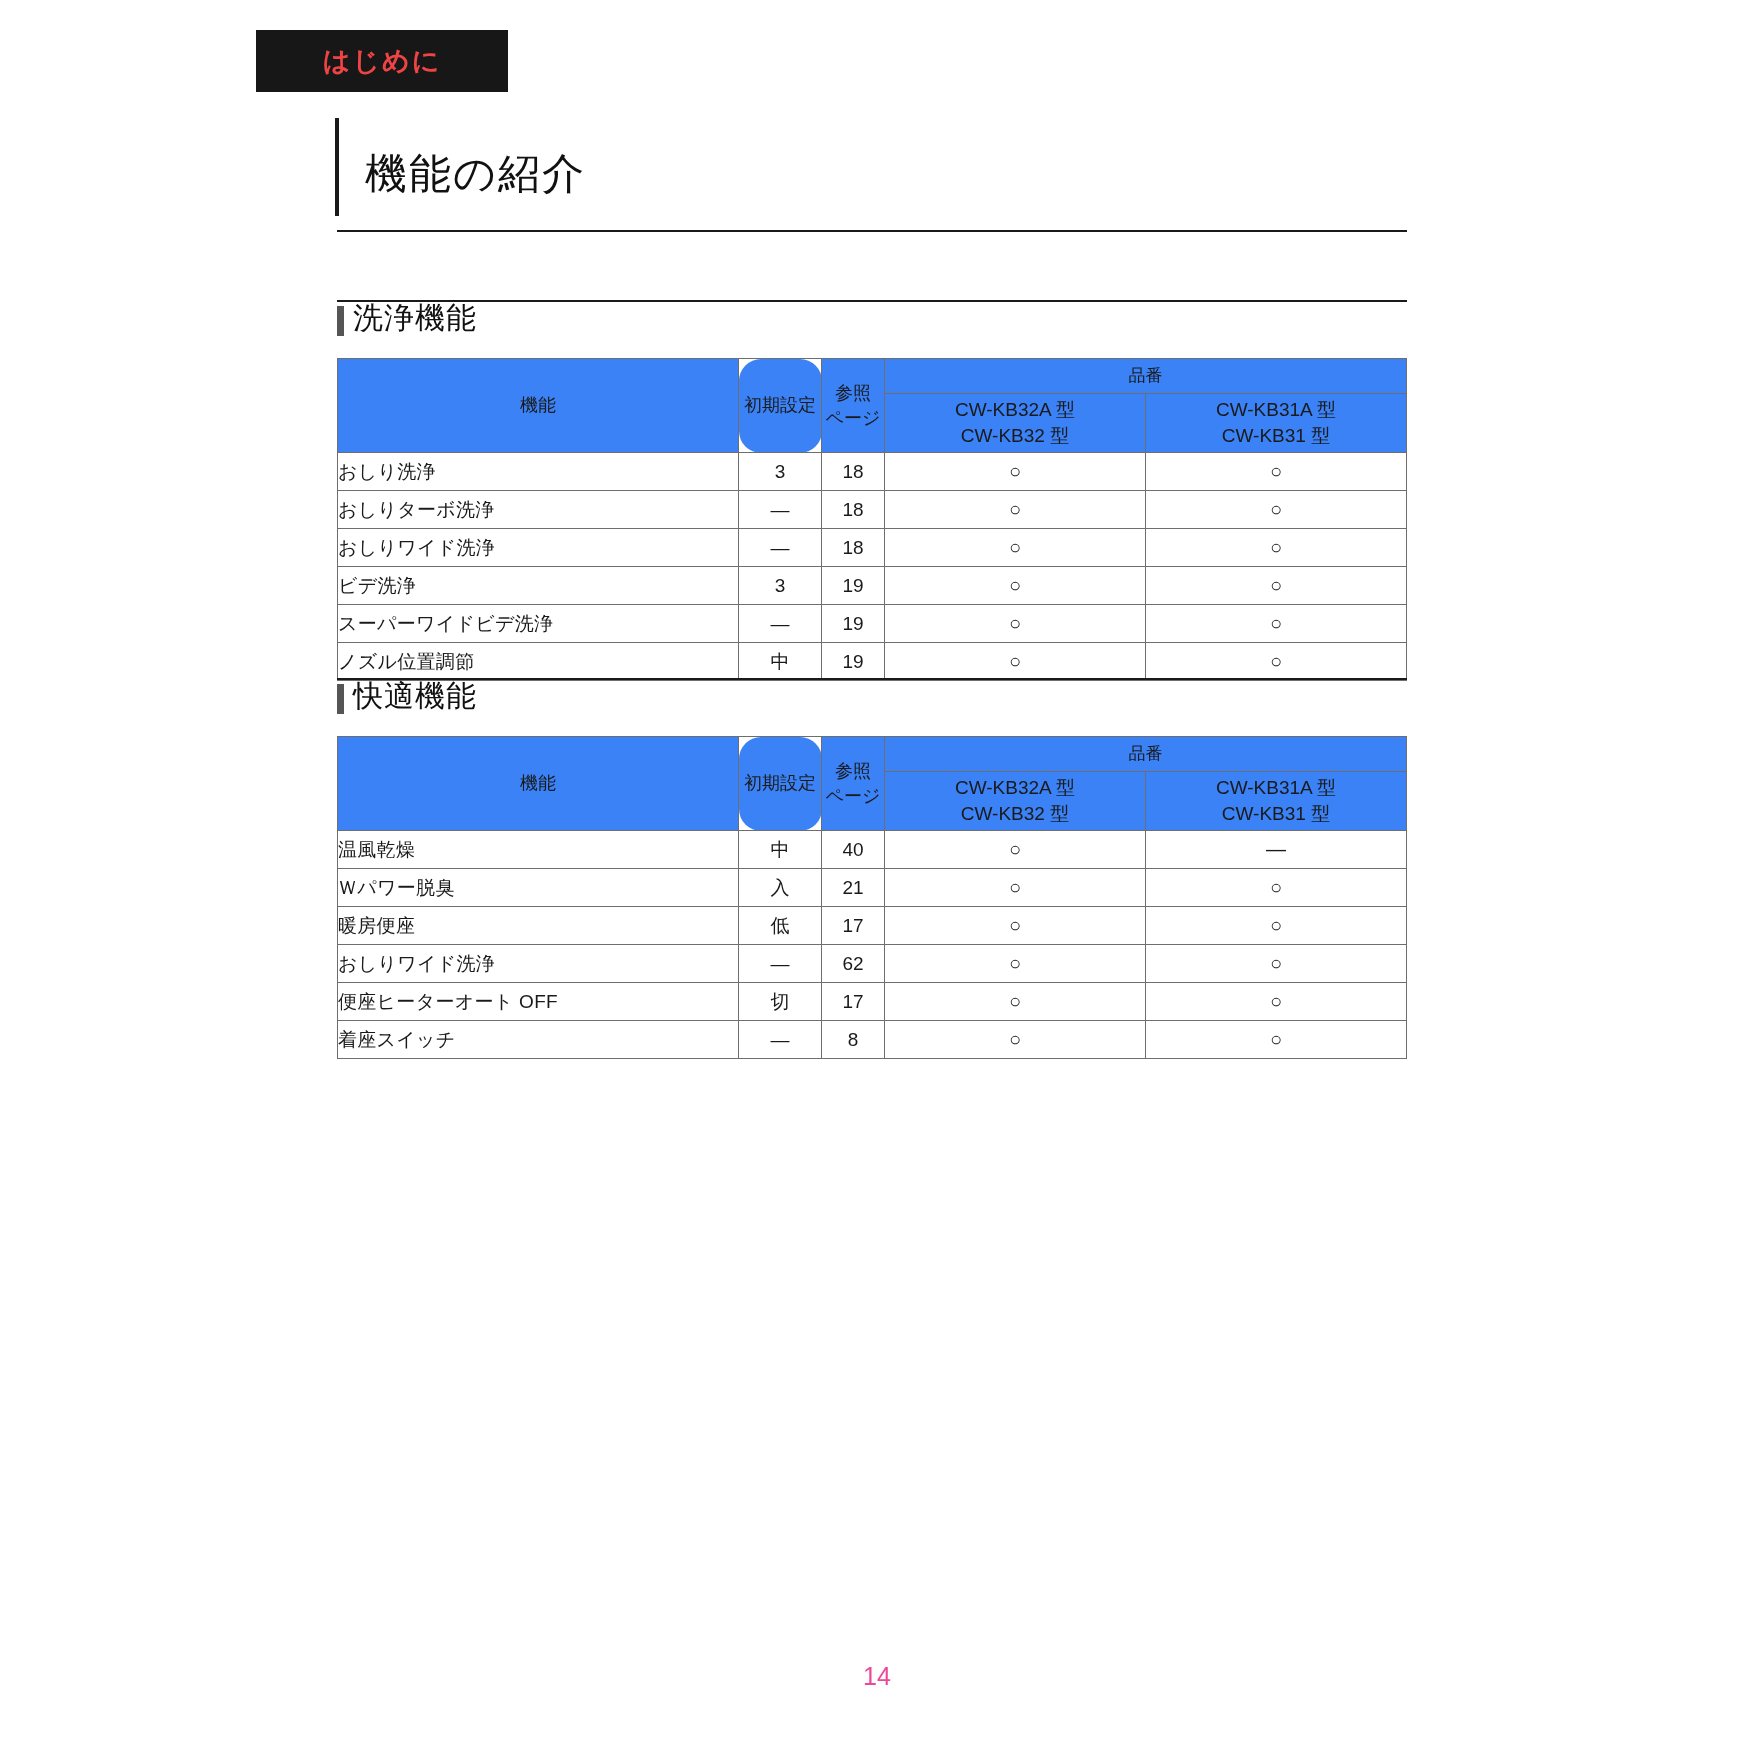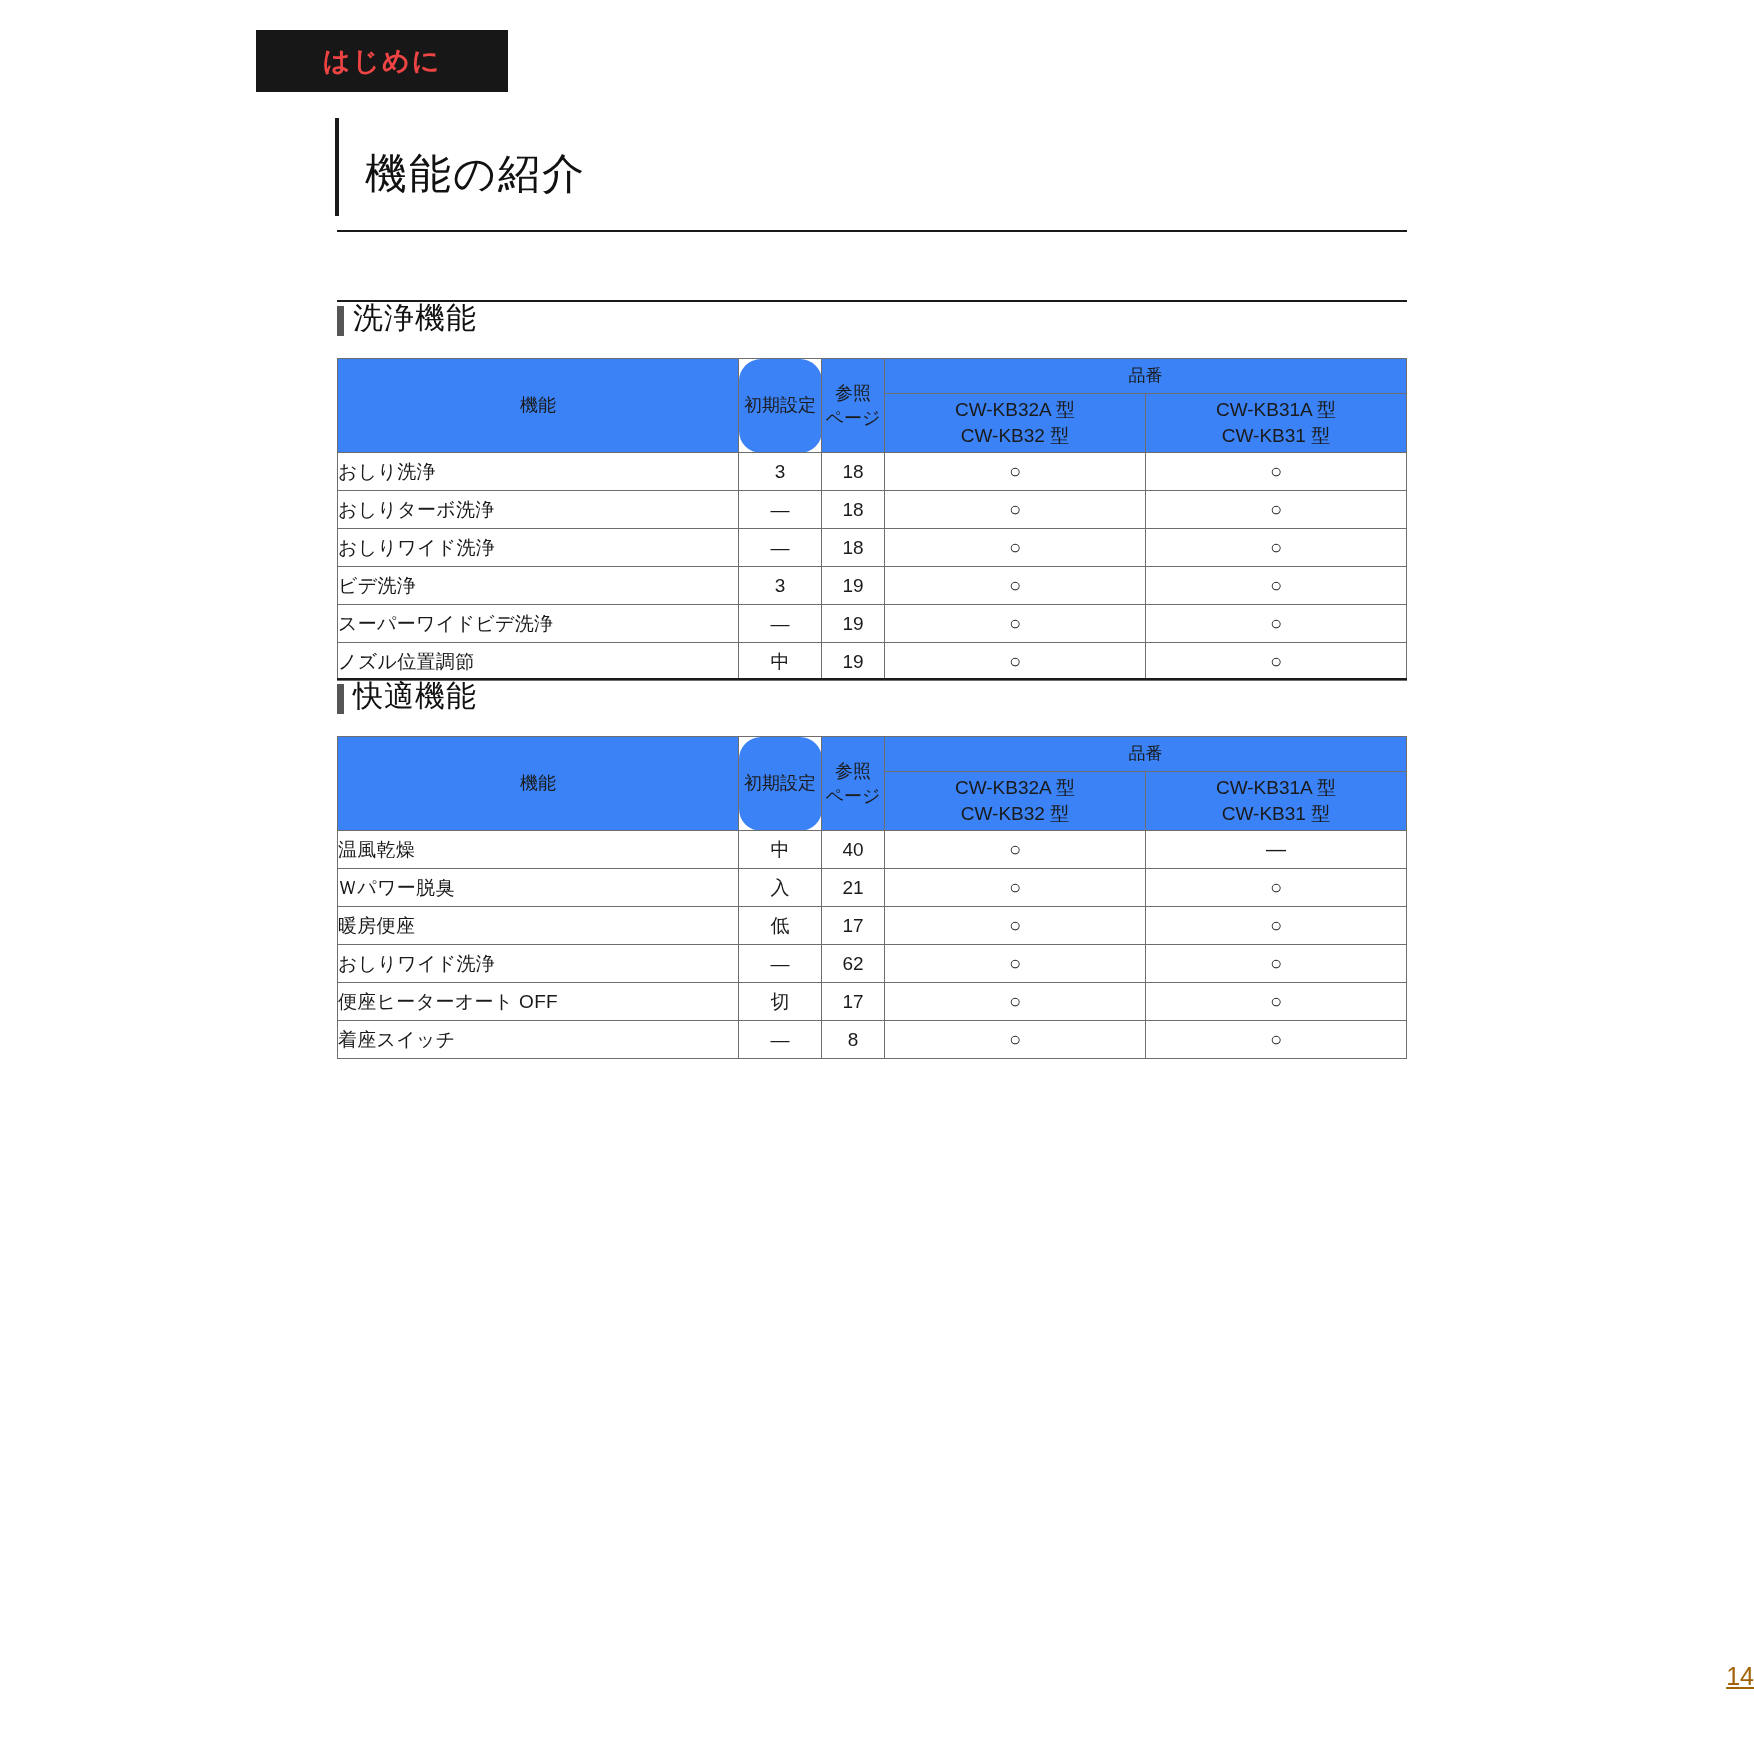--- a/index.html
+++ b/index.html
@@ -156,24 +156,23 @@
   
   table.spec {
     border: 1px solid #6e6e6e;
   }
 
   .page-number {
     position: absolute;
     left: 0;
     right: 0;
     top: 1662px;
-    text-align: right;
+    text-align: center;
     font-size: 25px;
-    color: #a16207;
-    text-decoration: underline;
+    color: #ec4899;
   }
 </style>
 </head>
 <body>
 
 <div class="page">
 
   <div class="chapter-tab">はじめに</div>
 
   <div class="title-wrap">

